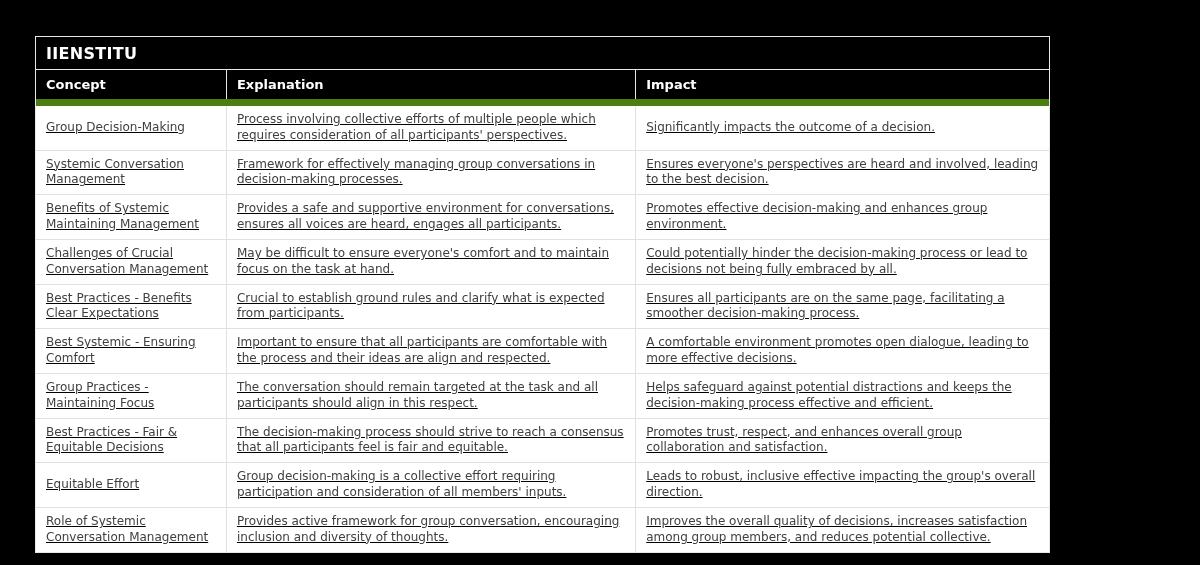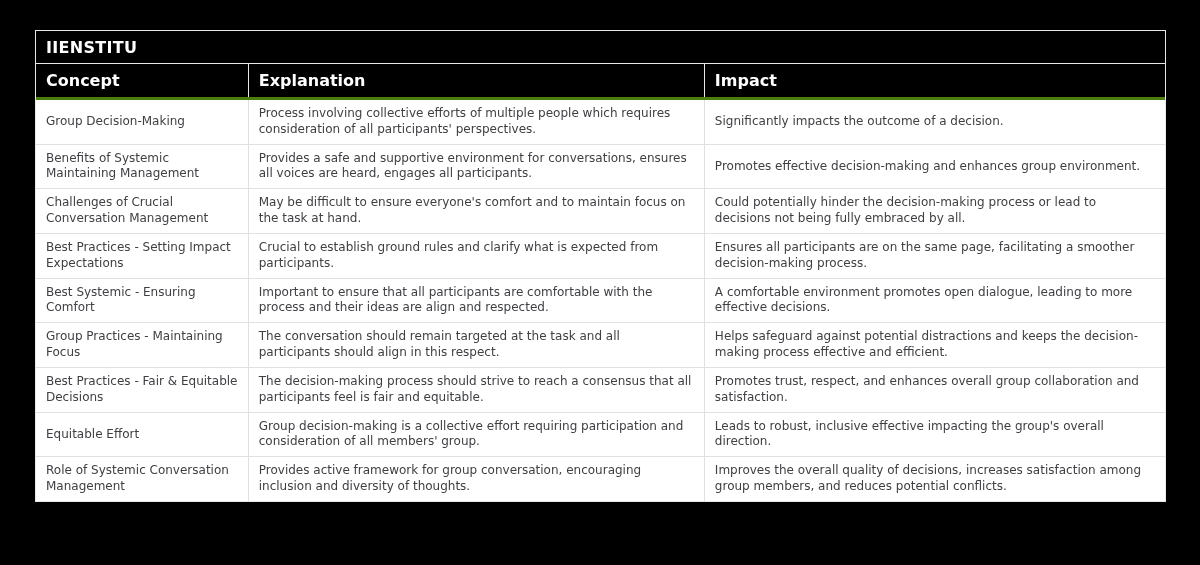--- a/index.html
+++ b/index.html
@@ -7,22 +7,22 @@
     padding: 0;
     width: 1200px;
     height: 565px;
     background: #000000;
     overflow: hidden;
     font-family: "DejaVu Sans", "Liberation Sans", sans-serif;
   }
   .board {
     position: absolute;
     left: 35px;
-    top: 30px;
-    width: 1131px;
+    top: 36px;
+    width: 1015px;
     background: #c2410c;
     border: 1px solid #e8e8e8;
     box-sizing: border-box;
   }
   .title-bar {
     background: #000000;
     color: #ffffff;
     font-weight: bold;
     font-size: 16px;
     letter-spacing: 0.3px;
@@ -34,28 +34,28 @@
     border-collapse: collapse;
     table-layout: fixed;
   }
   col.c-concept { width: 18.8%; }
   col.c-explanation { width: 40.4%; }
   col.c-impact { width: 40.8%; }
   thead th {
     background: #000000;
     color: #ffffff;
     text-align: left;
-    font-size: 16px;
+    font-size: 13px;
     font-weight: bold;
     padding: 7px 10px;
     border-right: 1px solid #e8e8e8;
-    border-bottom: 3px solid #4d7c0f;
+    border-bottom: 7px solid #4d7c0f;
   }
   thead th:last-child { border-right: none; }
-  tbody tr { height: 43px; }
+  tbody tr { height: 43px; text-decoration: underline; }
   tbody td {
     background: #ffffff;
     color: #3f4043;
     font-size: 12px;
     line-height: 1.32;
     vertical-align: middle;
     padding: 6px 10px;
     border-right: 1px solid #e0e0e0;
     border-bottom: 1px solid #e0e0e0;
     word-wrap: break-word;
@@ -81,54 +81,59 @@
         <th>Impact</th>
       </tr>
     </thead>
     <tbody>
         <tr>
           <td>Group Decision-Making</td>
           <td>Process involving collective efforts of multiple people which requires consideration of all participants' perspectives.</td>
           <td>Significantly impacts the outcome of a decision.</td>
         </tr>
         <tr>
+          <td>Systemic Conversation Management</td>
+          <td>Framework for effectively managing group conversations in decision-making processes.</td>
+          <td>Ensures everyone's perspectives are heard and involved, leading to the best decision.</td>
+        </tr>
+        <tr>
           <td>Benefits of Systemic Maintaining Management</td>
           <td>Provides a safe and supportive environment for conversations, ensures all voices are heard, engages all participants.</td>
           <td>Promotes effective decision-making and enhances group environment.</td>
         </tr>
         <tr>
           <td>Challenges of Crucial Conversation Management</td>
           <td>May be difficult to ensure everyone's comfort and to maintain focus on the task at hand.</td>
           <td>Could potentially hinder the decision-making process or lead to decisions not being fully embraced by all.</td>
         </tr>
         <tr>
-          <td>Best Practices - Setting Impact Expectations</td>
+          <td>Best Practices - Benefits Clear Expectations</td>
           <td>Crucial to establish ground rules and clarify what is expected from participants.</td>
           <td>Ensures all participants are on the same page, facilitating a smoother decision-making process.</td>
         </tr>
         <tr>
           <td>Best Systemic - Ensuring Comfort</td>
           <td>Important to ensure that all participants are comfortable with the process and their ideas are align and respected.</td>
           <td>A comfortable environment promotes open dialogue, leading to more effective decisions.</td>
         </tr>
         <tr>
           <td>Group Practices - Maintaining Focus</td>
           <td>The conversation should remain targeted at the task and all participants should align in this respect.</td>
           <td>Helps safeguard against potential distractions and keeps the decision-making process effective and efficient.</td>
         </tr>
         <tr>
           <td>Best Practices - Fair &amp; Equitable Decisions</td>
           <td>The decision-making process should strive to reach a consensus that all participants feel is fair and equitable.</td>
           <td>Promotes trust, respect, and enhances overall group collaboration and satisfaction.</td>
         </tr>
         <tr>
           <td>Equitable Effort</td>
-          <td>Group decision-making is a collective effort requiring participation and consideration of all members' group.</td>
+          <td>Group decision-making is a collective effort requiring participation and consideration of all members' inputs.</td>
           <td>Leads to robust, inclusive effective impacting the group's overall direction.</td>
         </tr>
         <tr>
           <td>Role of Systemic Conversation Management</td>
           <td>Provides active framework for group conversation, encouraging inclusion and diversity of thoughts.</td>
-          <td>Improves the overall quality of decisions, increases satisfaction among group members, and reduces potential conflicts.</td>
+          <td>Improves the overall quality of decisions, increases satisfaction among group members, and reduces potential collective.</td>
         </tr>
       </tbody>
   </table>
 </div>
 
 </body></html>

